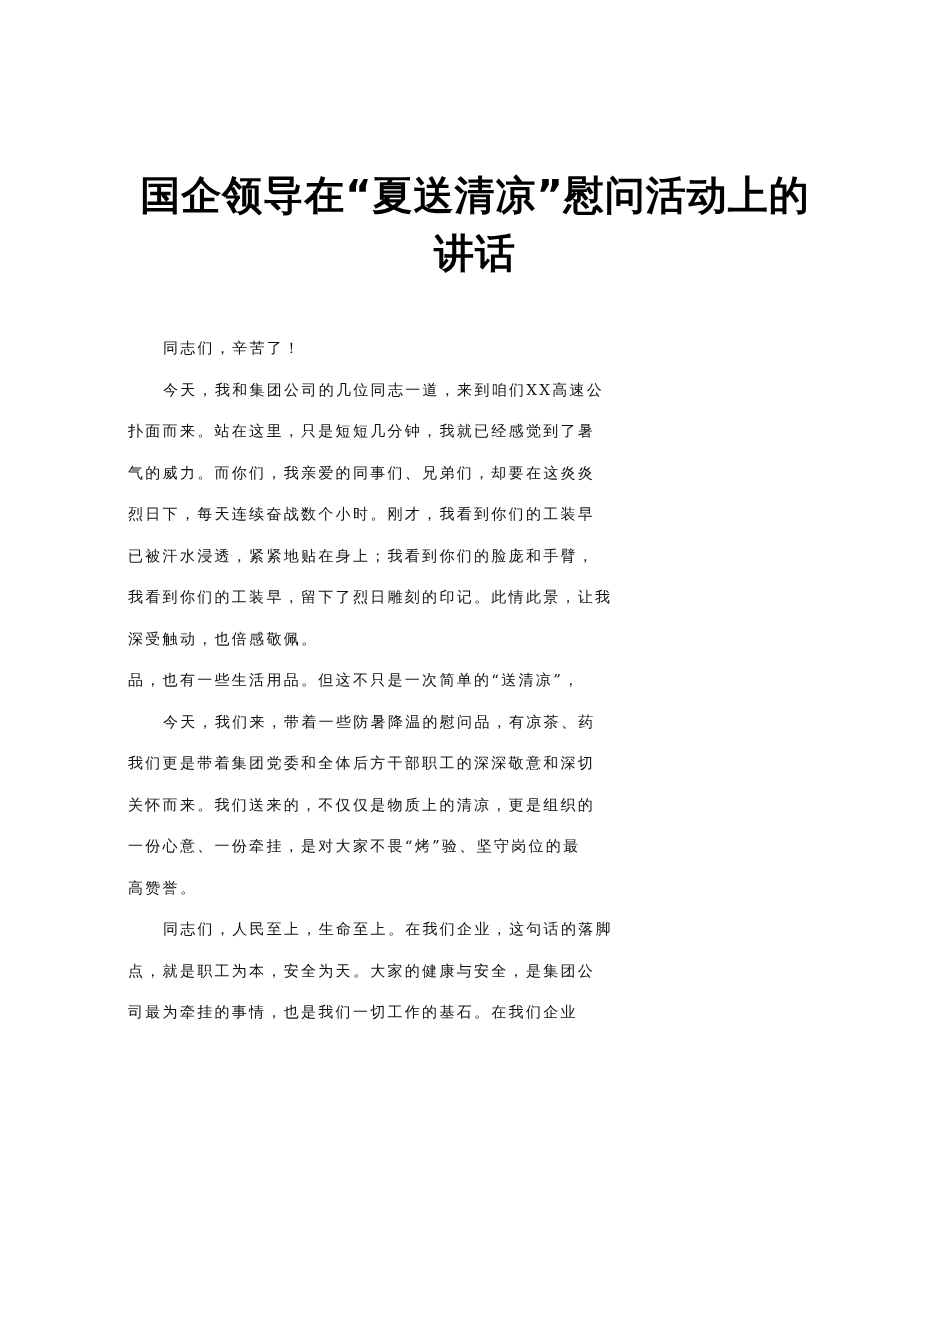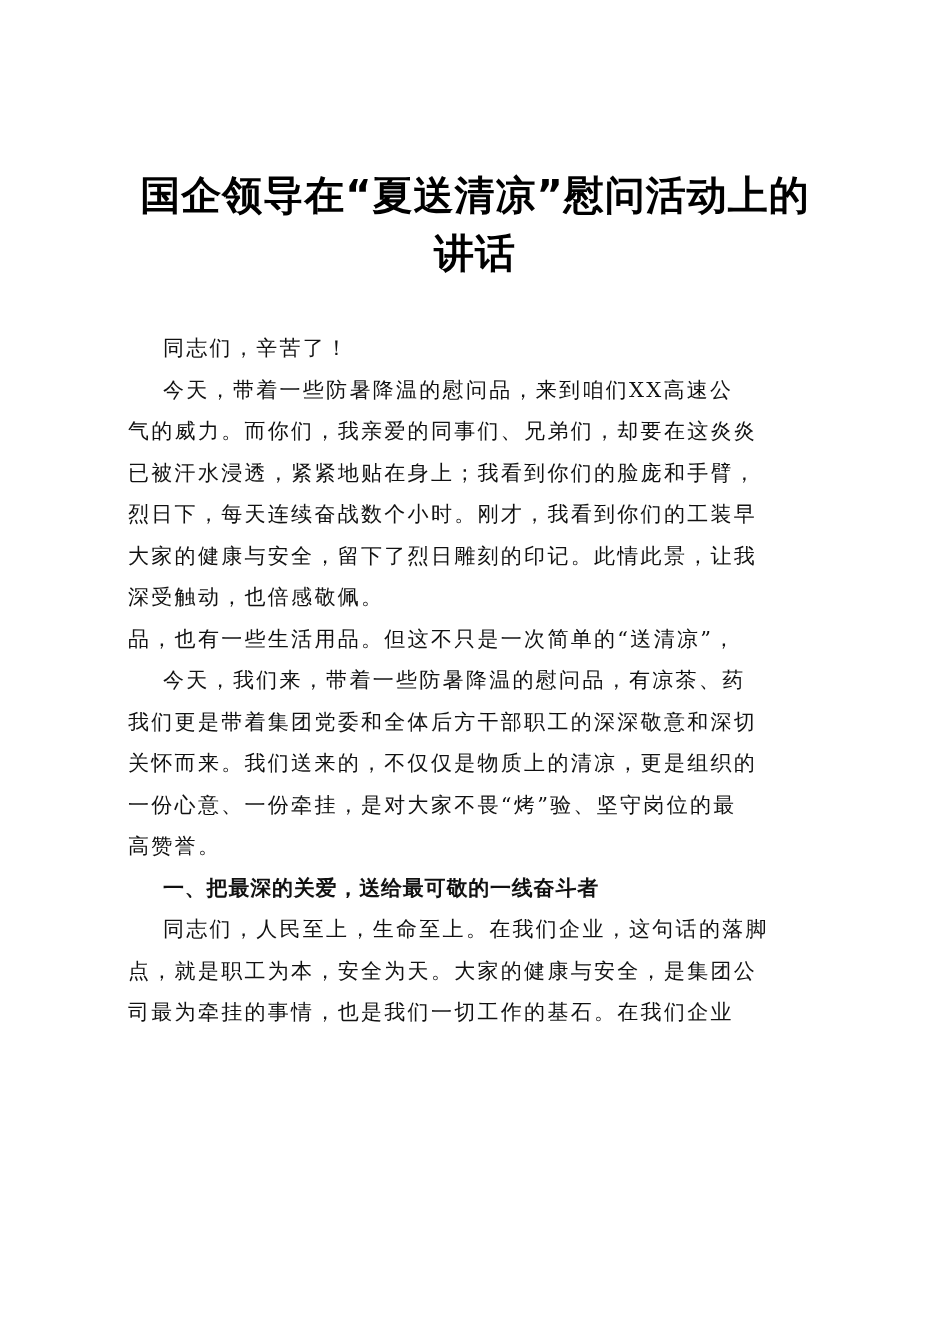--- a/index.html
+++ b/index.html
@@ -7,46 +7,46 @@
   .page { position: absolute; left: 0; top: 0; width: 950px; height: 1108px; background: #fff; }
   .title {
     position: absolute; left: 100px; width: 750px; top: 166px;
     text-align: center; font-family: "DejaVu Sans", "Liberation Sans", sans-serif;
     font-weight: bold; font-size: 40px; line-height: 58px; color: #000;
     letter-spacing: 1px;
   }
   .body {
     position: absolute; left: 128px; width: 700px; top: 328px;
     font-family: "DejaVu Serif", "Liberation Serif", serif;
-    font-size: 21px; color: #111;
+    font-size: 15px; color: #111;
   }
   .line { height: 41.5px; line-height: 41.5px; white-space: nowrap; letter-spacing: 2.3px; }
   .indent { padding-left: 35px; }
   .heading { font-family: "DejaVu Sans", "Liberation Sans", sans-serif; font-weight: bold; letter-spacing: 0.8px; }
 </style>
 </head>
 <body>
 
 <div class="page">
   <div class="title">
     <div>国企领导在“夏送清凉”慰问活动上的</div>
     <div>讲话</div>
   </div>
   <div class="body" id="doc-body">
       <div class="line indent">同志们，辛苦了！</div>
-      <div class="line indent">今天，带着一些防暑降温的慰问品，来到咱们XX高速公</div>
+      <div class="line indent">今天，我和集团公司的几位同志一道，来到咱们XX高速公</div>
+      <div class="line">扑面而来。站在这里，只是短短几分钟，我就已经感觉到了暑</div>
       <div class="line">气的威力。而你们，我亲爱的同事们、兄弟们，却要在这炎炎</div>
+      <div class="line">烈日下，每天连续奋战数个小时。刚才，我看到你们的工装早</div>
       <div class="line">已被汗水浸透，紧紧地贴在身上；我看到你们的脸庞和手臂，</div>
-      <div class="line">烈日下，每天连续奋战数个小时。刚才，我看到你们的工装早</div>
-      <div class="line">大家的健康与安全，留下了烈日雕刻的印记。此情此景，让我</div>
+      <div class="line">我看到你们的工装早，留下了烈日雕刻的印记。此情此景，让我</div>
       <div class="line">深受触动，也倍感敬佩。</div>
       <div class="line">品，也有一些生活用品。但这不只是一次简单的“送清凉”，</div>
       <div class="line indent">今天，我们来，带着一些防暑降温的慰问品，有凉茶、药</div>
       <div class="line">我们更是带着集团党委和全体后方干部职工的深深敬意和深切</div>
       <div class="line">关怀而来。我们送来的，不仅仅是物质上的清凉，更是组织的</div>
       <div class="line">一份心意、一份牵挂，是对大家不畏“烤”验、坚守岗位的最</div>
       <div class="line">高赞誉。</div>
-      <div class="line indent heading">一、把最深的关爱，送给最可敬的一线奋斗者</div>
       <div class="line indent">同志们，人民至上，生命至上。在我们企业，这句话的落脚</div>
       <div class="line">点，就是职工为本，安全为天。大家的健康与安全，是集团公</div>
       <div class="line">司最为牵挂的事情，也是我们一切工作的基石。在我们企业</div>
     </div>
 </div>
 
 </body></html>

